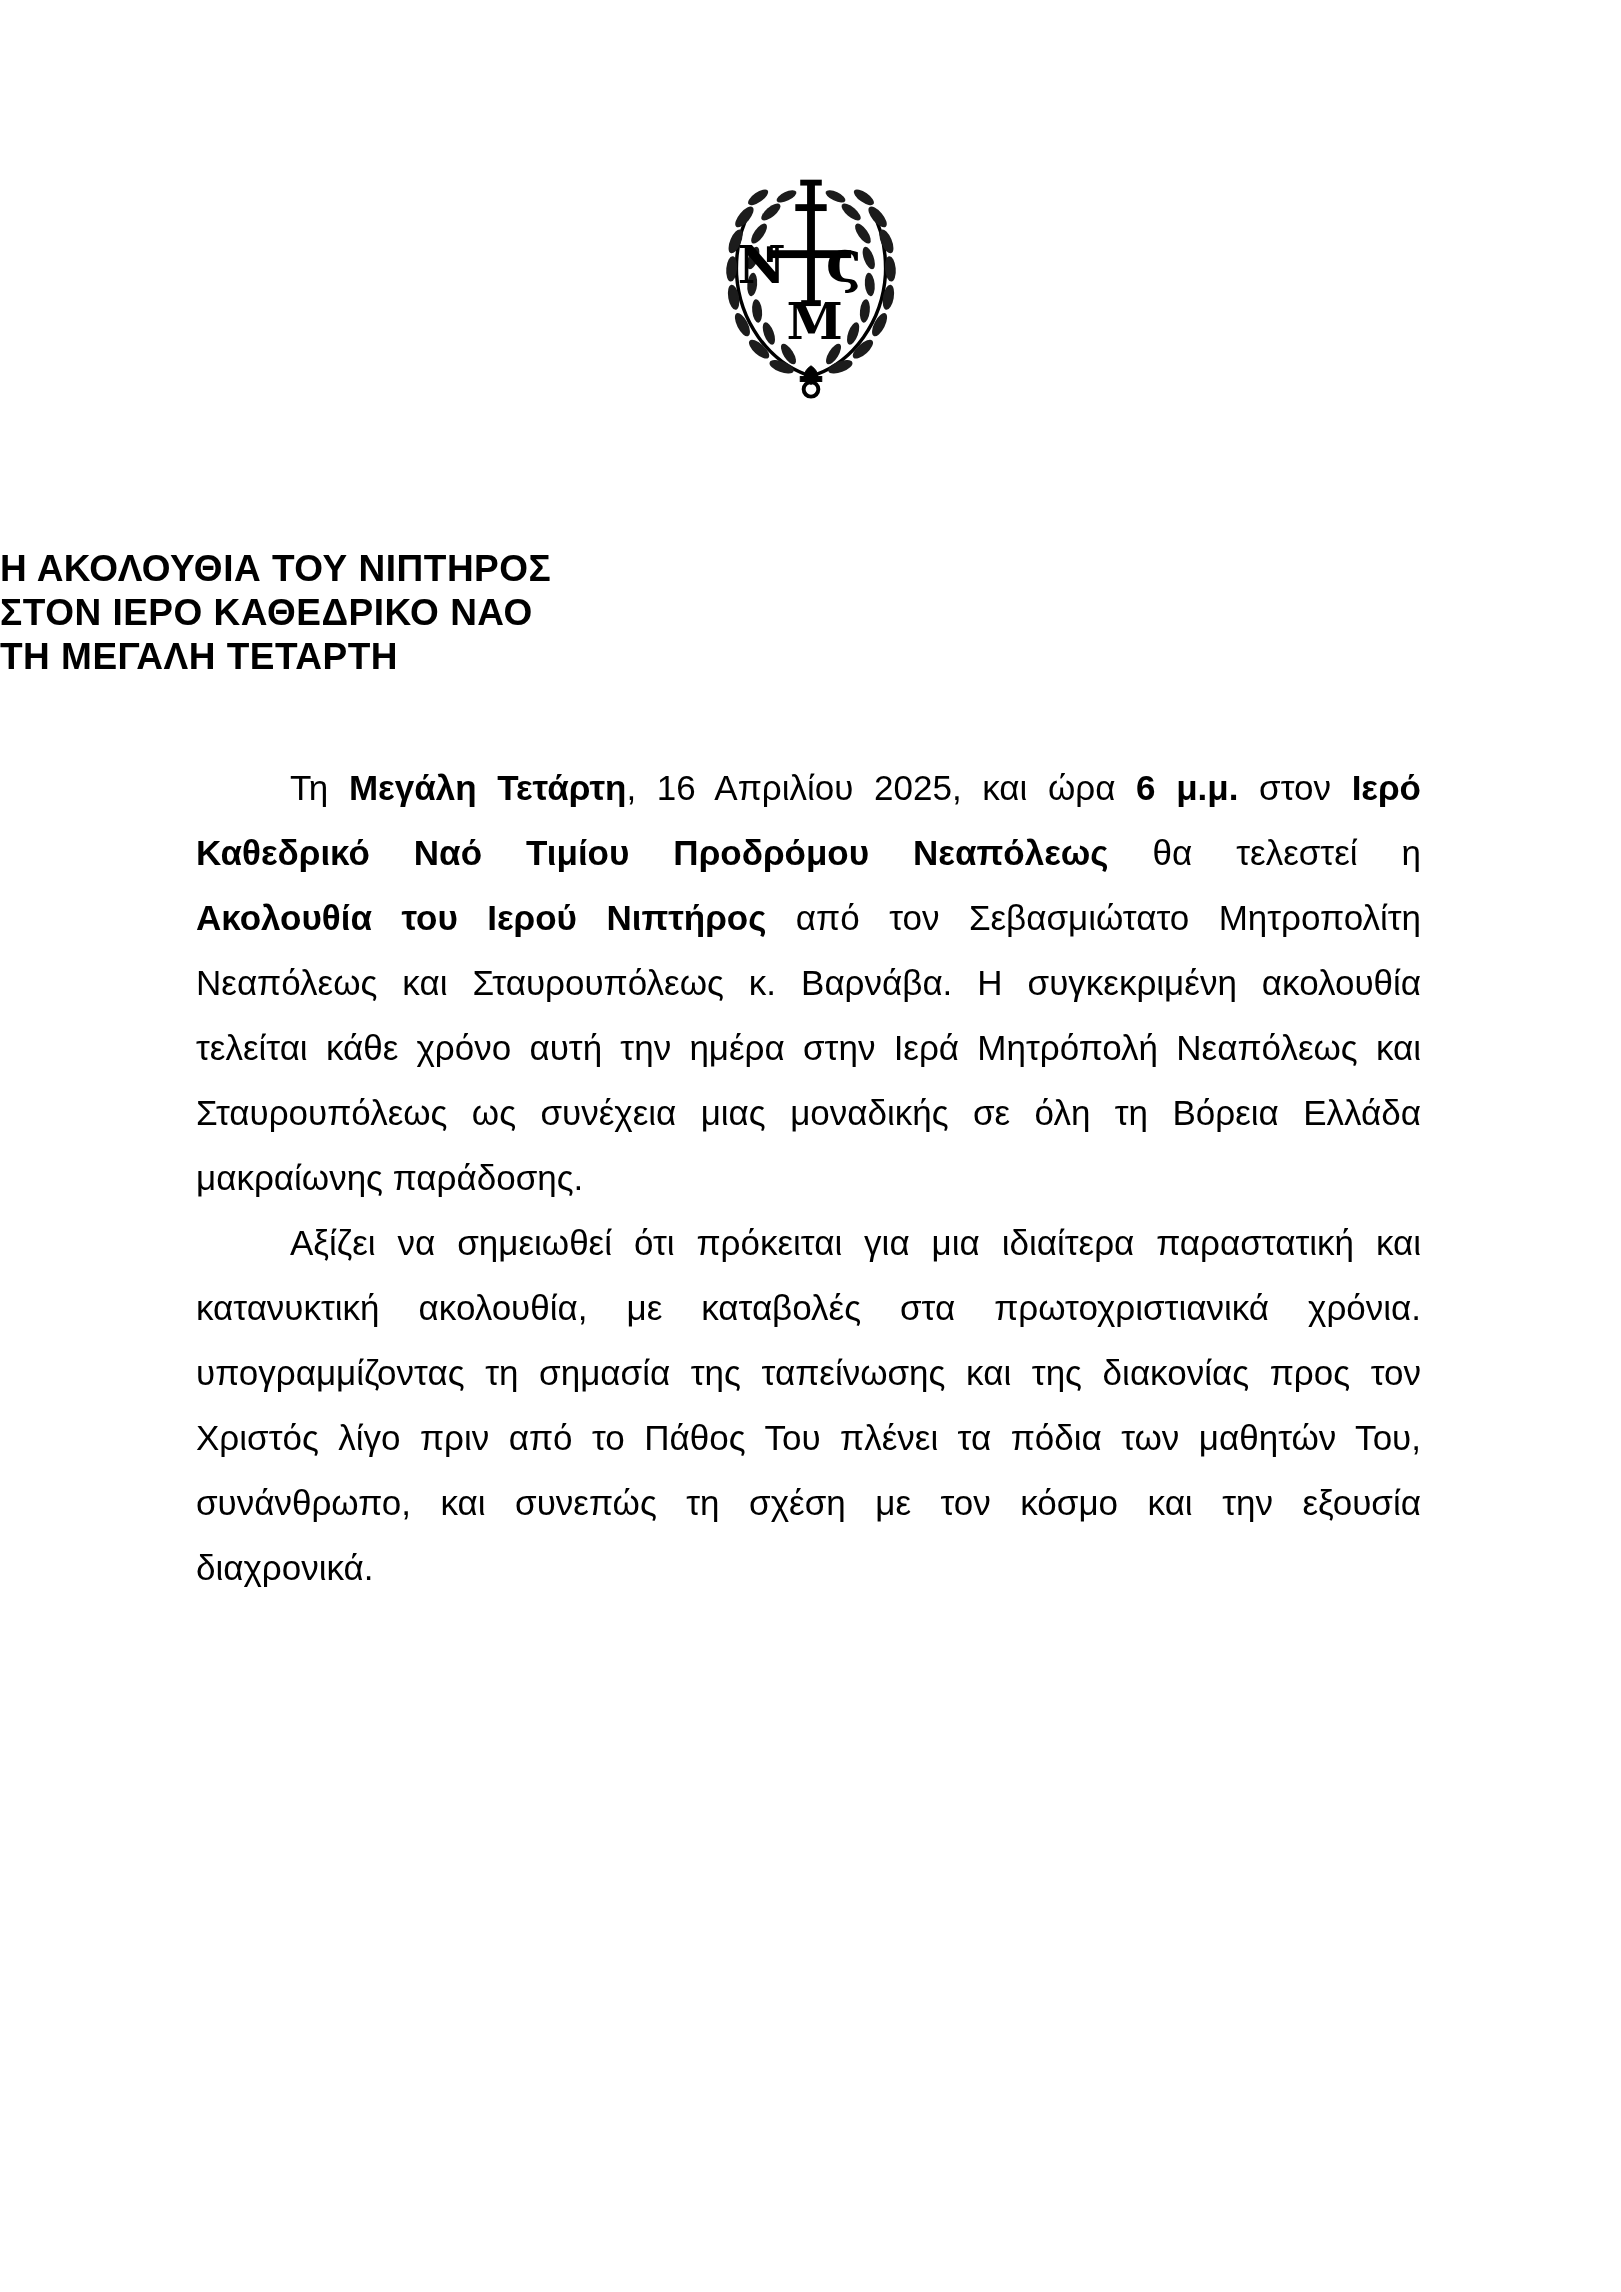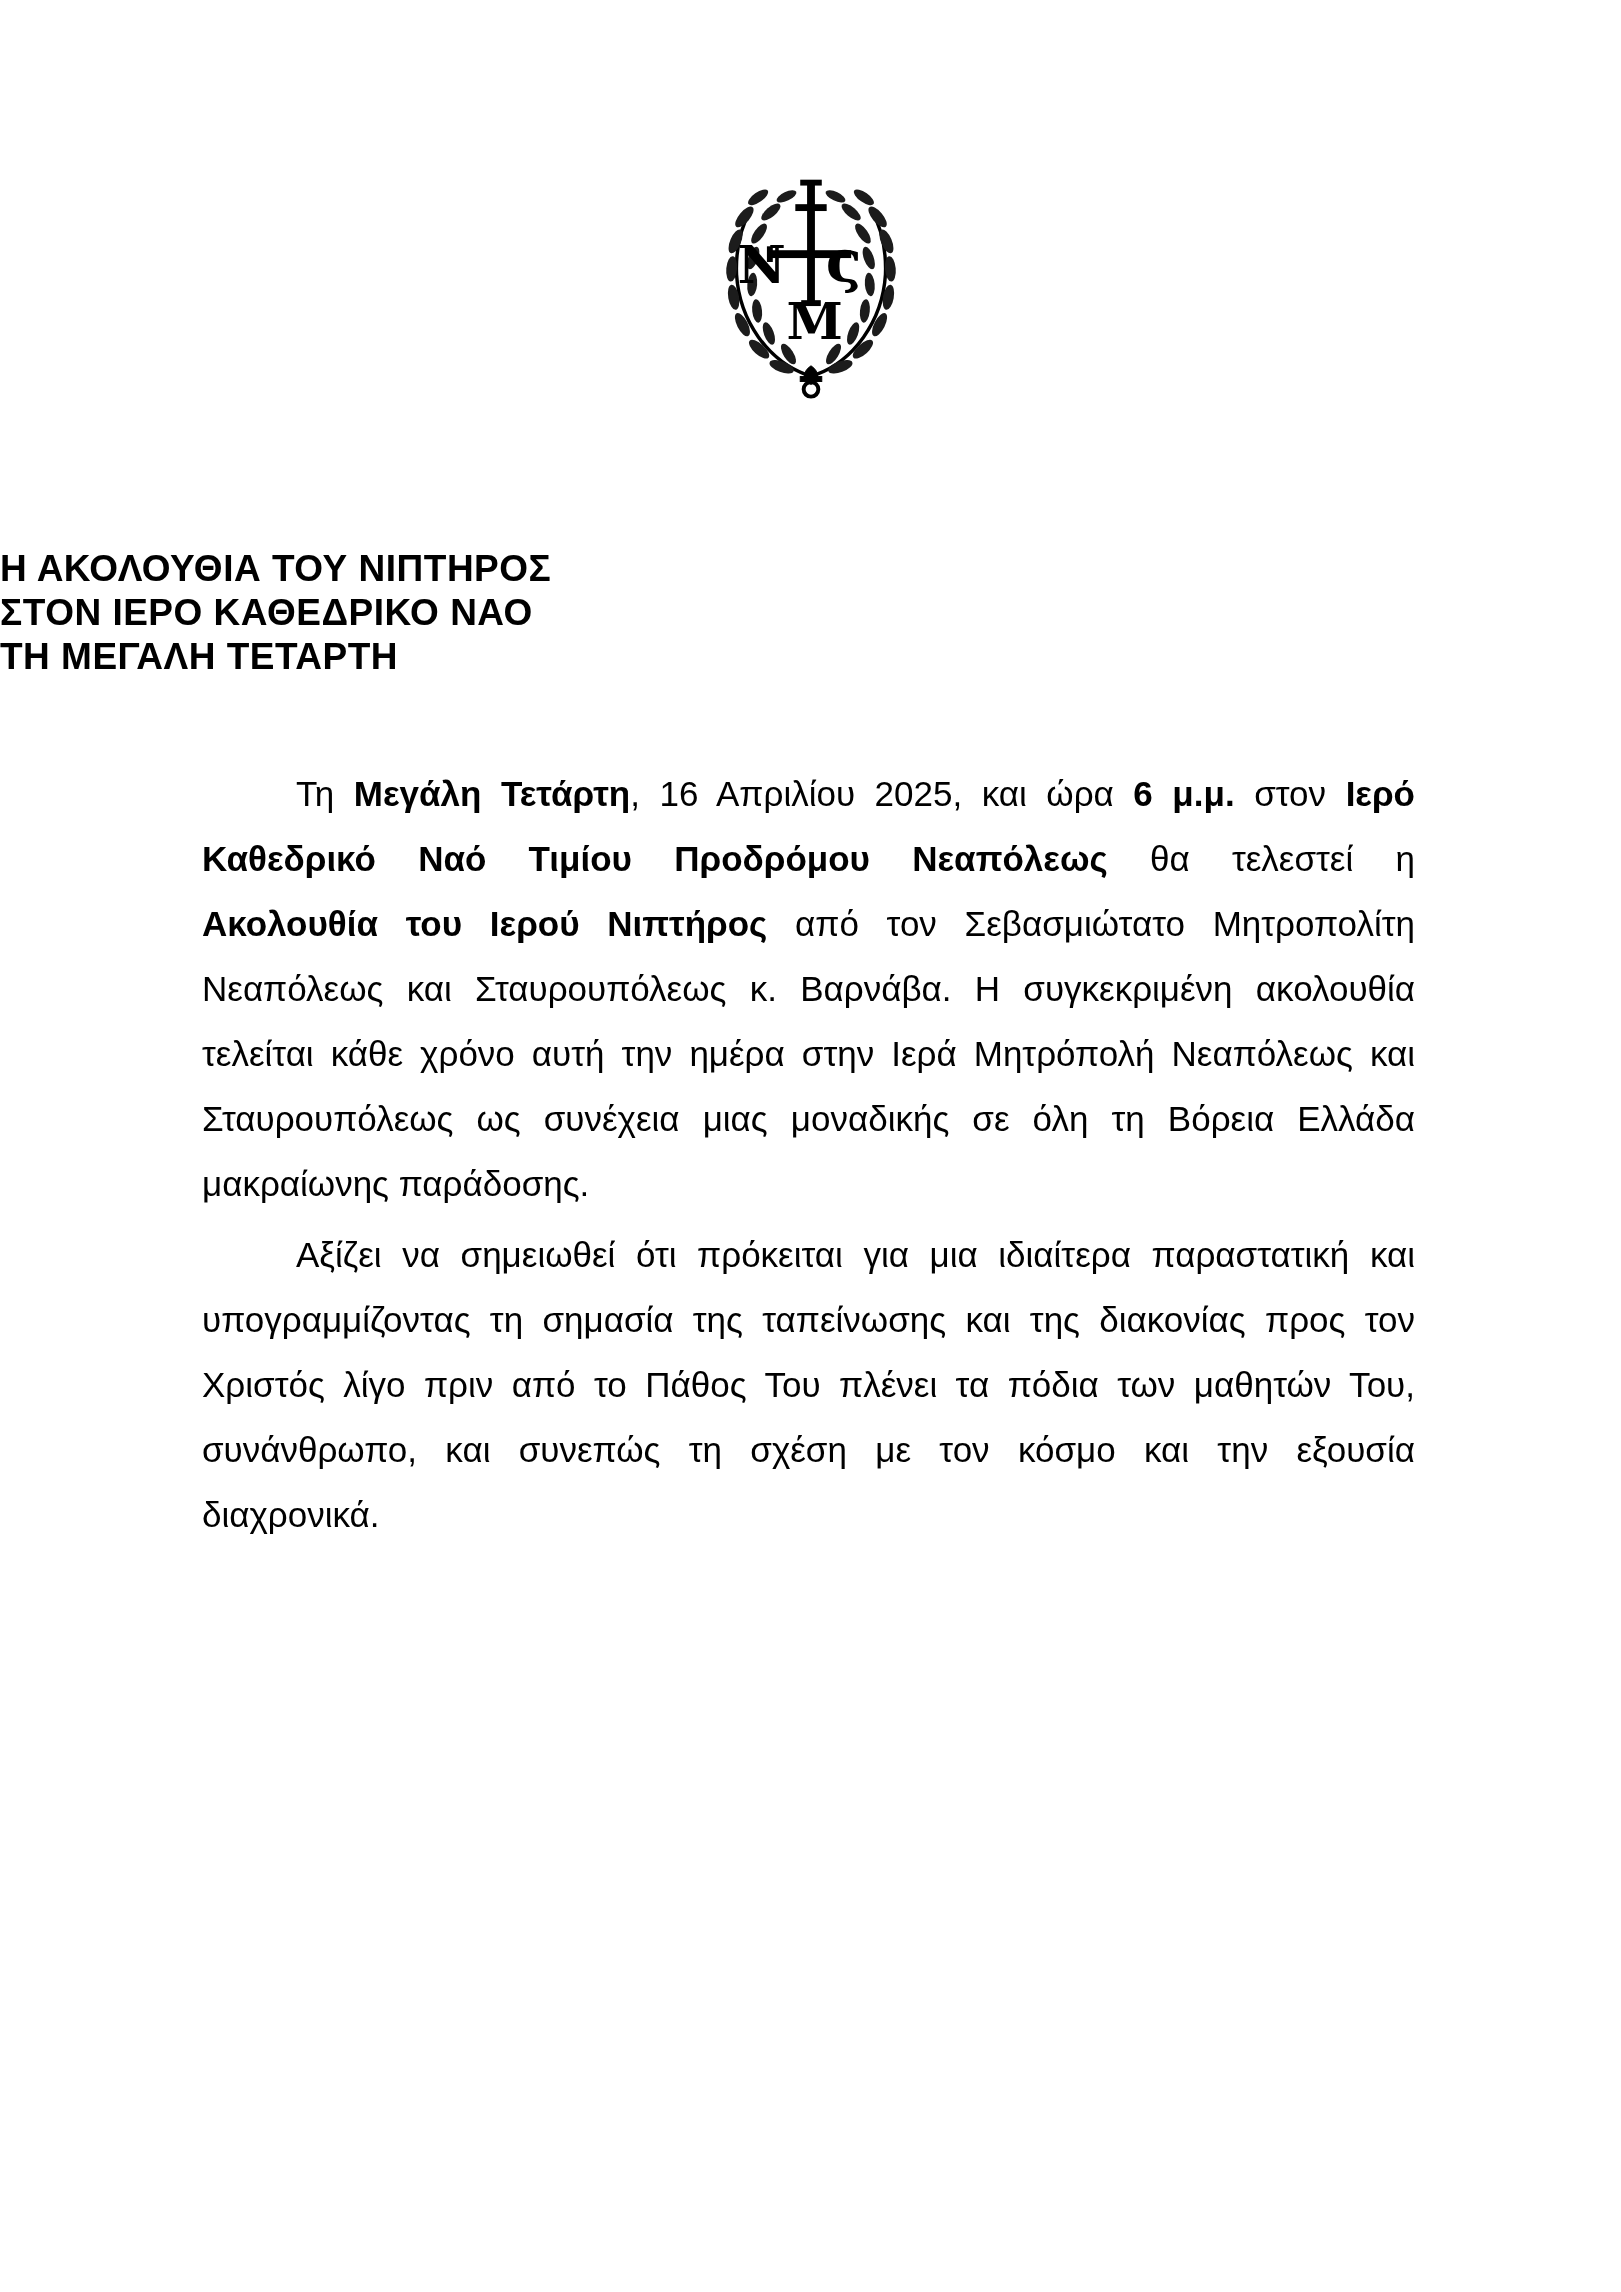--- a/index.html
+++ b/index.html
@@ -42,21 +42,21 @@
     letter-spacing: 0.5px;
   }
   .doc-body {
     position: absolute;
     top: 755px;
     left: 196px;
     width: 1225px;
     font-size: 35px;
     line-height: 65px;
   }
-  .para { margin: 6px; }
+  .para { margin: 0; }
   .line {
     text-align: justify;
     text-align-last: justify;
     white-space: normal;
   }
   .line.p-first { text-indent: 94px; }
   .line.p-last  { text-align-last: left; }
   .seg-bold { font-weight: 700; }
 </style>
 </head>
@@ -124,20 +124,21 @@
         <div class="line p-first"><span class="seg">Τη </span><span class="seg-bold">Μεγάλη Τετάρτη</span><span class="seg">, 16 Απριλίου 2025, και ώρα </span><span class="seg-bold">6 μ.μ.</span><span class="seg"> στον </span><span class="seg-bold">Ιερό</span></div>
         <div class="line"><span class="seg-bold">Καθεδρικό Ναό Τιμίου Προδρόμου Νεαπόλεως</span><span class="seg"> θα τελεστεί η</span></div>
         <div class="line"><span class="seg-bold">Ακολουθία του Ιερού Νιπτήρος</span><span class="seg"> από τον Σεβασμιώτατο Μητροπολίτη</span></div>
         <div class="line"><span class="seg">Νεαπόλεως και Σταυρουπόλεως κ. Βαρνάβα. Η συγκεκριμένη ακολουθία</span></div>
         <div class="line"><span class="seg">τελείται κάθε χρόνο αυτή την ημέρα στην Ιερά Μητρόπολή Νεαπόλεως και</span></div>
         <div class="line"><span class="seg">Σταυρουπόλεως ως συνέχεια μιας μοναδικής σε όλη τη Βόρεια Ελλάδα</span></div>
         <div class="line p-last"><span class="seg">μακραίωνης παράδοσης.</span></div>
       </div>
       <div class="para">
         <div class="line p-first"><span class="seg">Αξίζει να σημειωθεί ότι πρόκειται για μια ιδιαίτερα παραστατική και</span></div>
+        <div class="line"><span class="seg">κατανυκτική ακολουθία, με καταβολές στα πρωτοχριστιανικά χρόνια.</span></div>
         <div class="line"><span class="seg">υπογραμμίζοντας τη σημασία της ταπείνωσης και της διακονίας προς τον</span></div>
         <div class="line"><span class="seg">Χριστός λίγο πριν από το Πάθος Του πλένει τα πόδια των μαθητών Του,</span></div>
         <div class="line"><span class="seg">συνάνθρωπο, και συνεπώς τη σχέση με τον κόσμο και την εξουσία</span></div>
         <div class="line p-last"><span class="seg">διαχρονικά.</span></div>
       </div>
     </div>
 
 </div>
 
 

